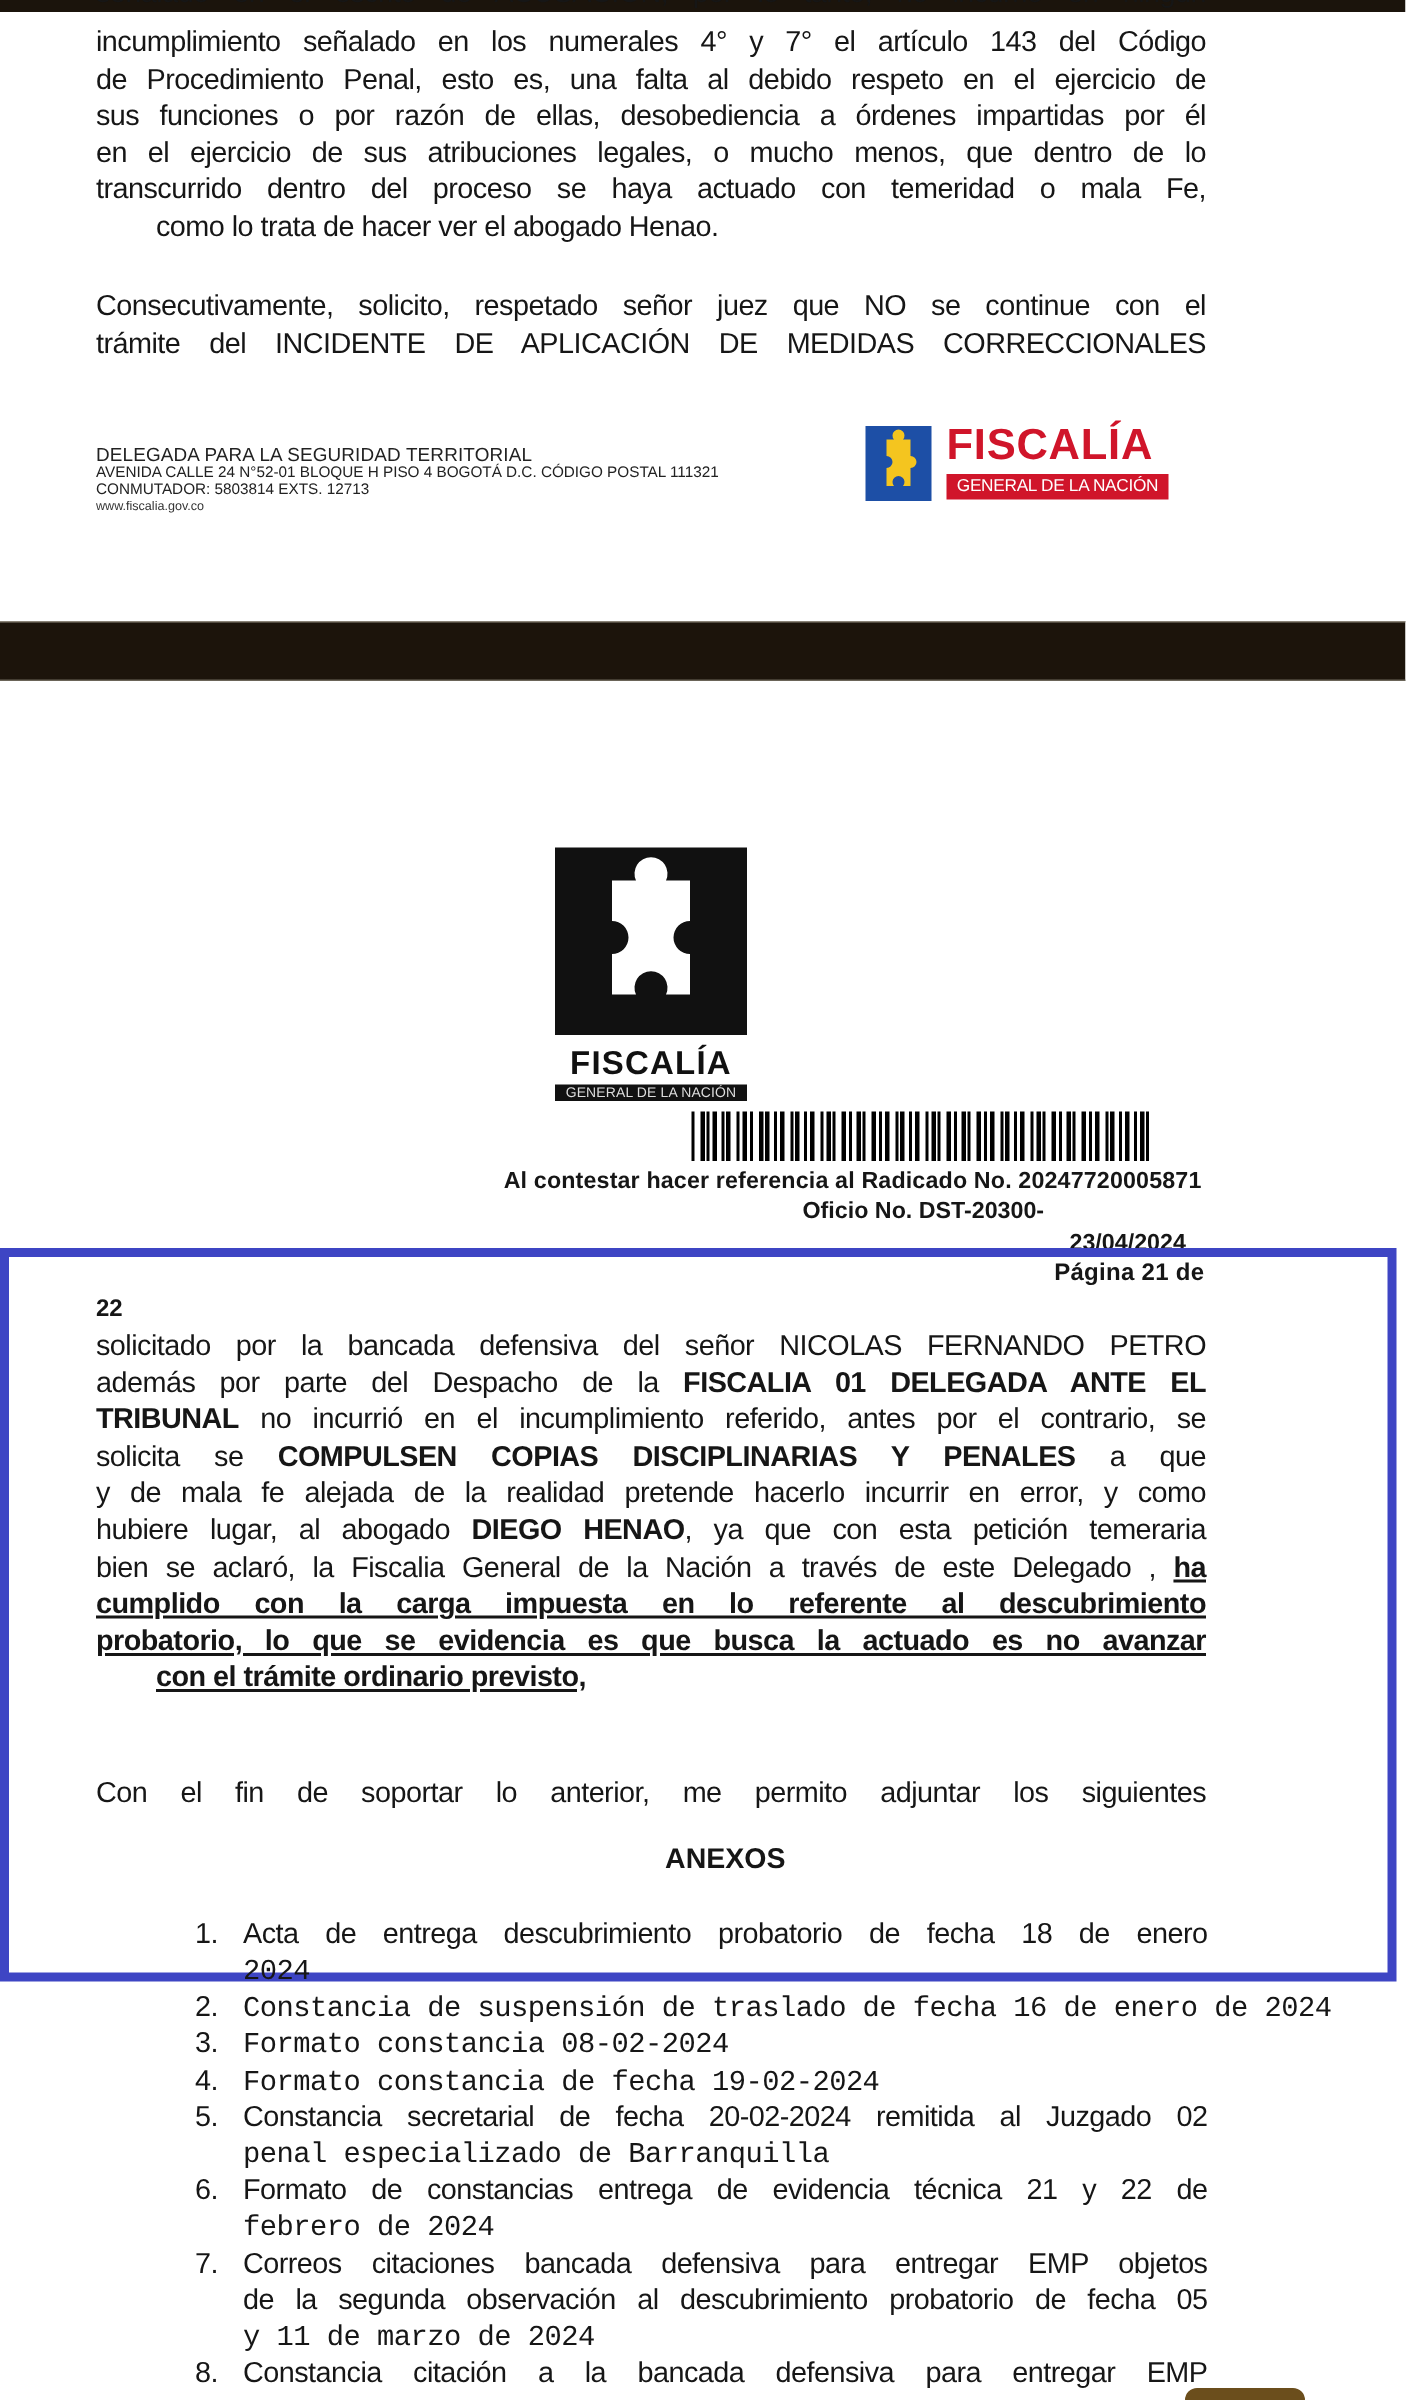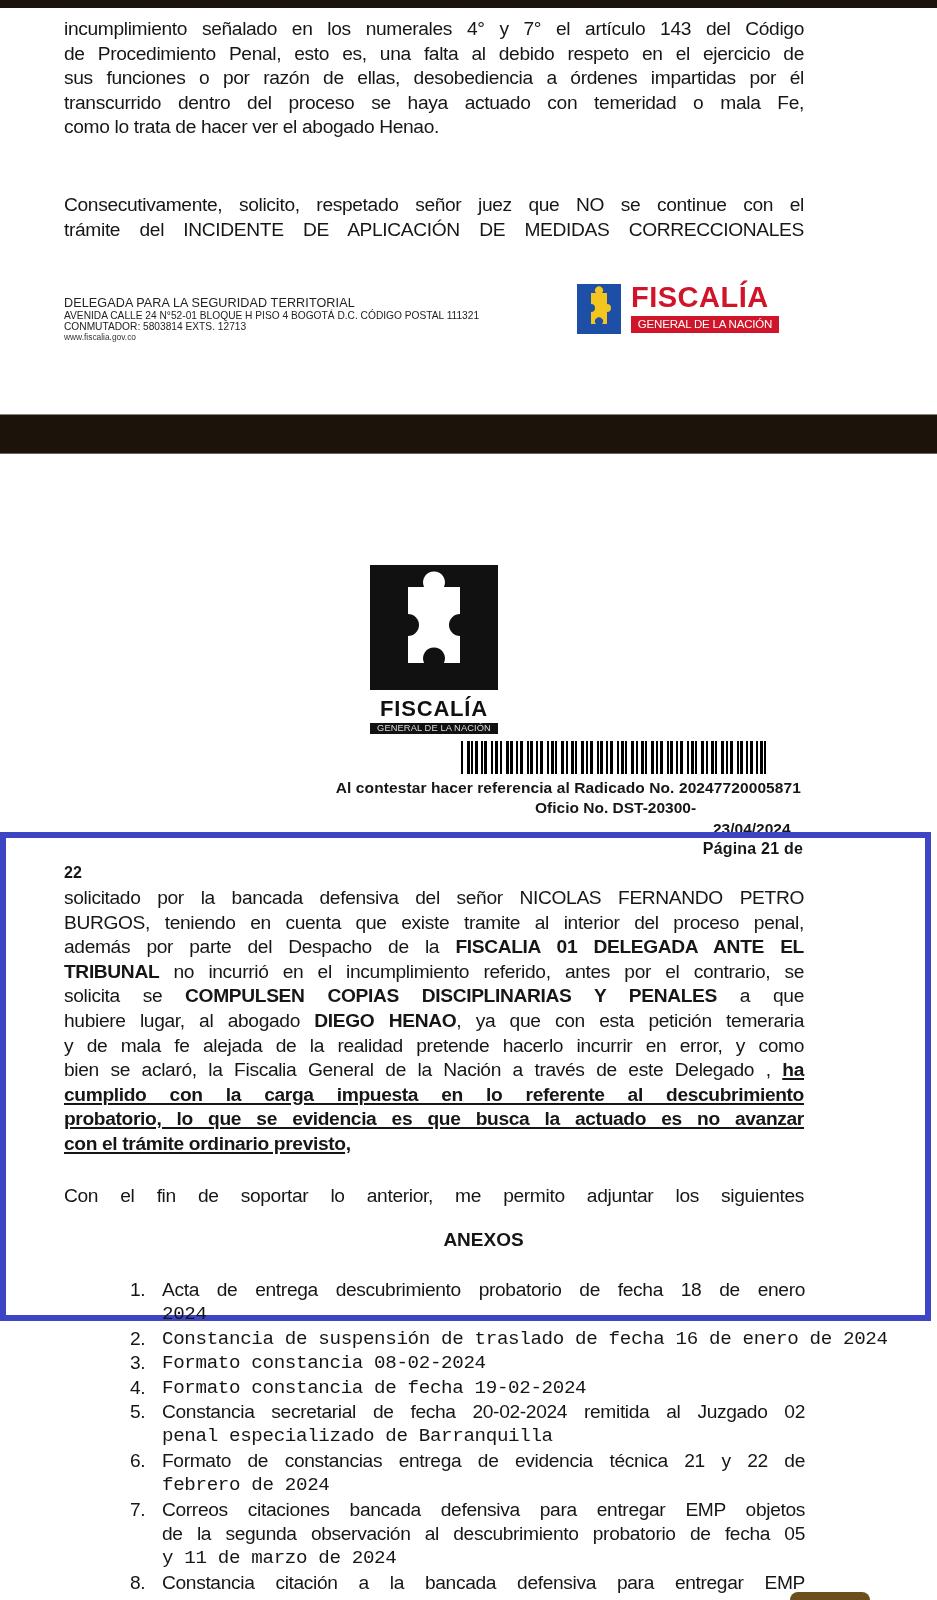--- a/index.html
+++ b/index.html
@@ -4,21 +4,21 @@
 <style>
   * { box-sizing: border-box; margin: 0; padding: 0; }
   html, body { width: 937px; height: 1600px; background: #ffffff; overflow: hidden; }
   body { position: relative; font-family: "Liberation Sans", sans-serif; color: #161616; }
 
   .topbar { position: absolute; left: 0; top: 0; width: 937px; height: 8px; background: #1b140c; }
   .midband { position: absolute; left: 0; top: 414px; width: 937px; height: 40px; background: #1c140b; border-top: 1px solid #8a8478; border-bottom: 1px solid #6a6458; }
 
   .para { position: absolute; left: 64px; width: 740px; font-size: 19.2px; line-height: 24.6px; text-align: justify; text-align-last: left; letter-spacing: -0.35px; }
   .para .ln { display: block; white-space: nowrap; text-align: justify; text-align-last: justify; }
-  .para .ln.last { text-align-last: left; }
+  .para .ln.last { text-align-last: left; margin-left: 40px; }
   .cut { position: absolute; left: 64px; top: -10px; width: 740px; height: 18px; overflow: hidden; font-size: 19.2px; line-height: 24.6px; letter-spacing: -0.35px; white-space: nowrap; text-align-last: justify; text-align: justify; }
   .cut span { display: block; margin-top: -6px; }
 
   .footer-left { position: absolute; left: 64px; top: 296px; color: #222; }
   .footer-left .f1 { font-size: 12.6px; line-height: 14px; letter-spacing: 0.1px; }
   .footer-left .f2 { font-size: 10.2px; line-height: 11px; }
   .footer-left .f3 { font-size: 10.2px; line-height: 11px; }
   .footer-left .f4 { font-size: 8.4px; line-height: 11px; color: #333; }
 
   .logo-color { position: absolute; left: 577px; top: 284px; width: 208px; height: 52px; }
@@ -61,20 +61,21 @@
 <div class="topbar"></div>
 
 <div class="cut">
     <span>señalado en el escrito de ACUSACIÓN, por lo tanto, no incurrió en ningún</span>
   </div>
 
 <div class="para" style="top:17px;">
   <span class="ln">incumplimiento señalado en los numerales 4° y 7° el artículo 143 del Código</span>
   <span class="ln">de Procedimiento Penal, esto es, una falta al debido respeto en el ejercicio de</span>
   <span class="ln">sus funciones o por razón de ellas, desobediencia a órdenes impartidas por él</span>
+  <span class="ln">en el ejercicio de sus atribuciones legales, o mucho menos, que dentro de lo</span>
   <span class="ln">transcurrido dentro del proceso se haya actuado con temeridad o mala Fe,</span>
   <span class="ln last">como lo trata de hacer ver el abogado Henao.</span>
 </div>
 
 <div class="para" style="top:193px;">
   <span class="ln">Consecutivamente, solicito, respetado señor juez que NO se continue con el</span>
   <span class="ln">trámite del  INCIDENTE DE APLICACIÓN DE MEDIDAS CORRECCIONALES</span>
 </div>
 
 <div class="footer-left">
@@ -175,26 +176,25 @@
 <div class="oficio">Oficio No. DST-20300-</div>
 <div class="fecha">23/04/2024</div>
 
 <div class="hl-box"></div>
 
 <div class="pagina">Página 21 de</div>
 <div class="pagina2">22</div>
 
 <div class="para" style="top:886px;">
   <span class="ln">solicitado por la bancada defensiva del señor NICOLAS FERNANDO PETRO</span>
-  <span class="ln">BURGOS, teniendo en cuenta que existe tramite al interior del proceso penal,</span>
   <span class="ln"><span>además por parte del Despacho de la </span><b>FISCALIA 01 DELEGADA ANTE EL</b></span>
   <span class="ln"><b>TRIBUNAL</b><span> no incurrió en el incumplimiento referido, antes por el contrario, se</span></span>
   <span class="ln"><span>solicita se </span><b>COMPULSEN COPIAS DISCIPLINARIAS Y PENALES</b><span> a que</span></span>
+  <span class="ln">y de mala fe alejada de la realidad pretende hacerlo incurrir en error, y  como</span>
   <span class="ln"><span>hubiere lugar, al abogado </span><b>DIEGO HENAO</b><span>, ya que con esta petición temeraria</span></span>
-  <span class="ln">y de mala fe alejada de la realidad pretende hacerlo incurrir en error, y  como</span>
   <span class="ln"><span>bien se aclaró, la Fiscalia General de la Nación a través de este Delegado , </span><b class="u">ha</b></span>
   <span class="ln"><b class="u">cumplido con la carga impuesta en lo referente al descubrimiento</b></span>
   <span class="ln"><b class="u">probatorio, lo que se evidencia es que busca la actuado es no avanzar</b></span>
   <span class="ln last"><b class="u">con el trámite ordinario previsto,</b></span>
 </div>
 
 <div class="para" style="top:1184px;">
   <span class="ln">Con el fin de soportar lo anterior, me permito adjuntar los siguientes</span>
 </div>
 

